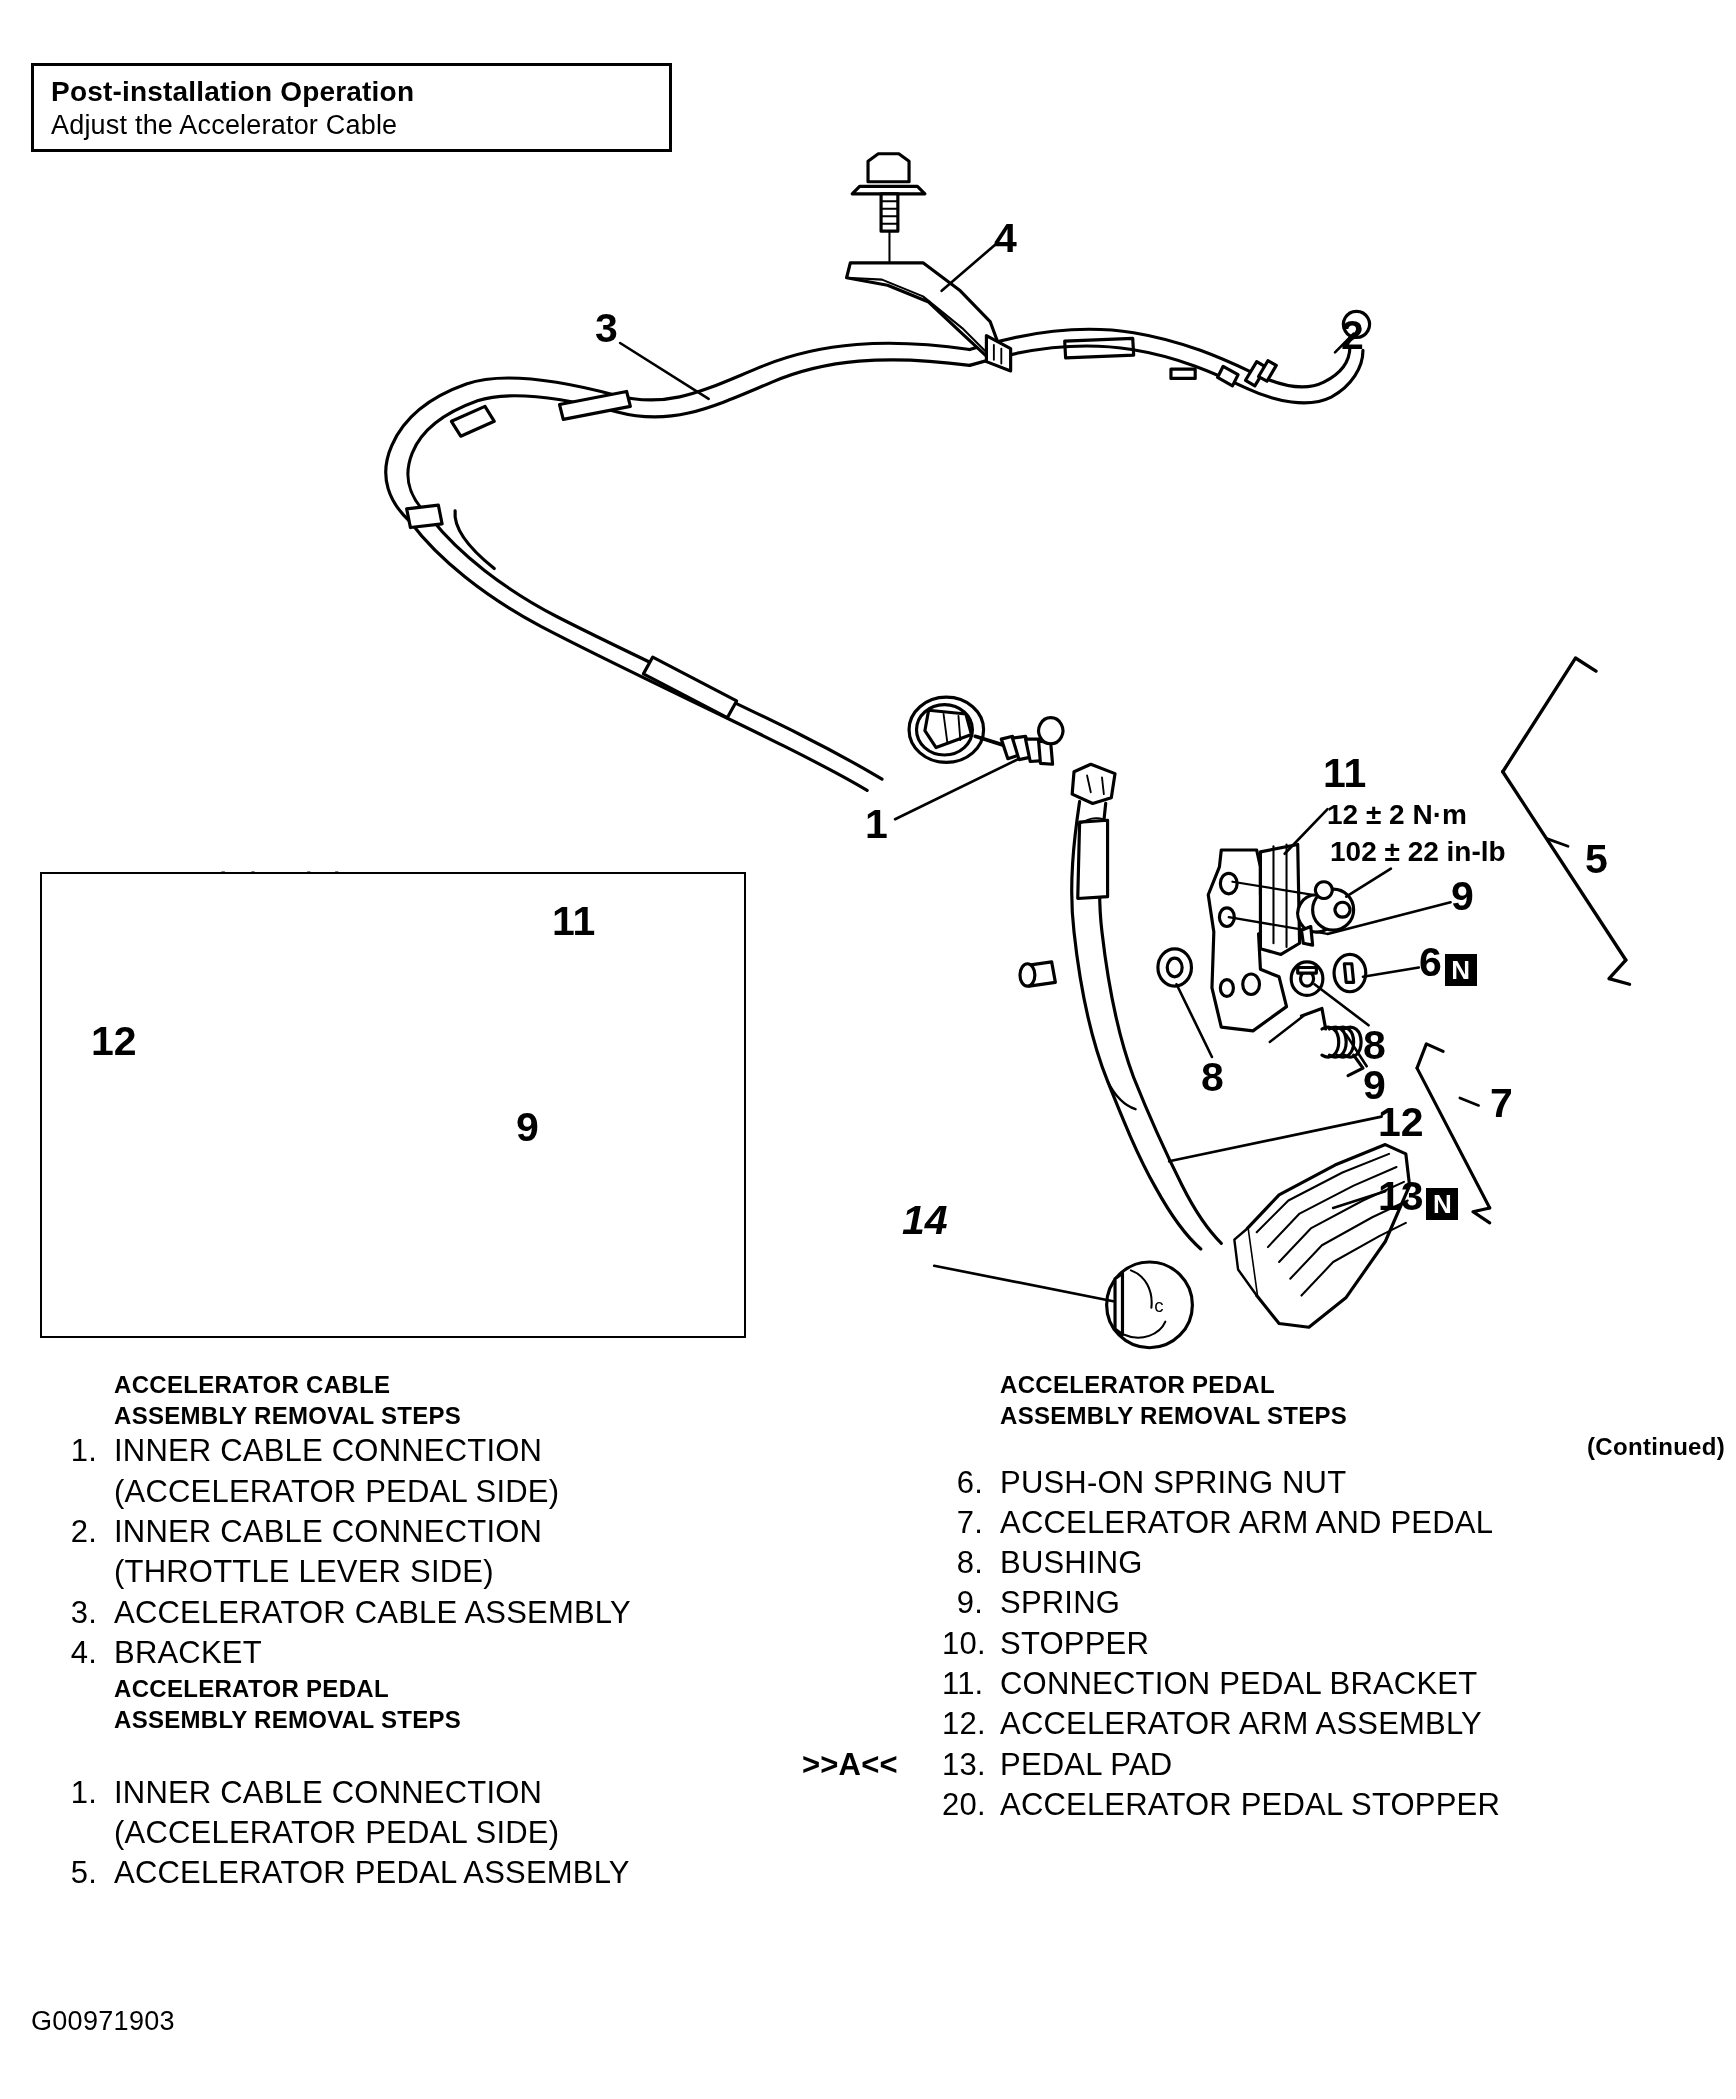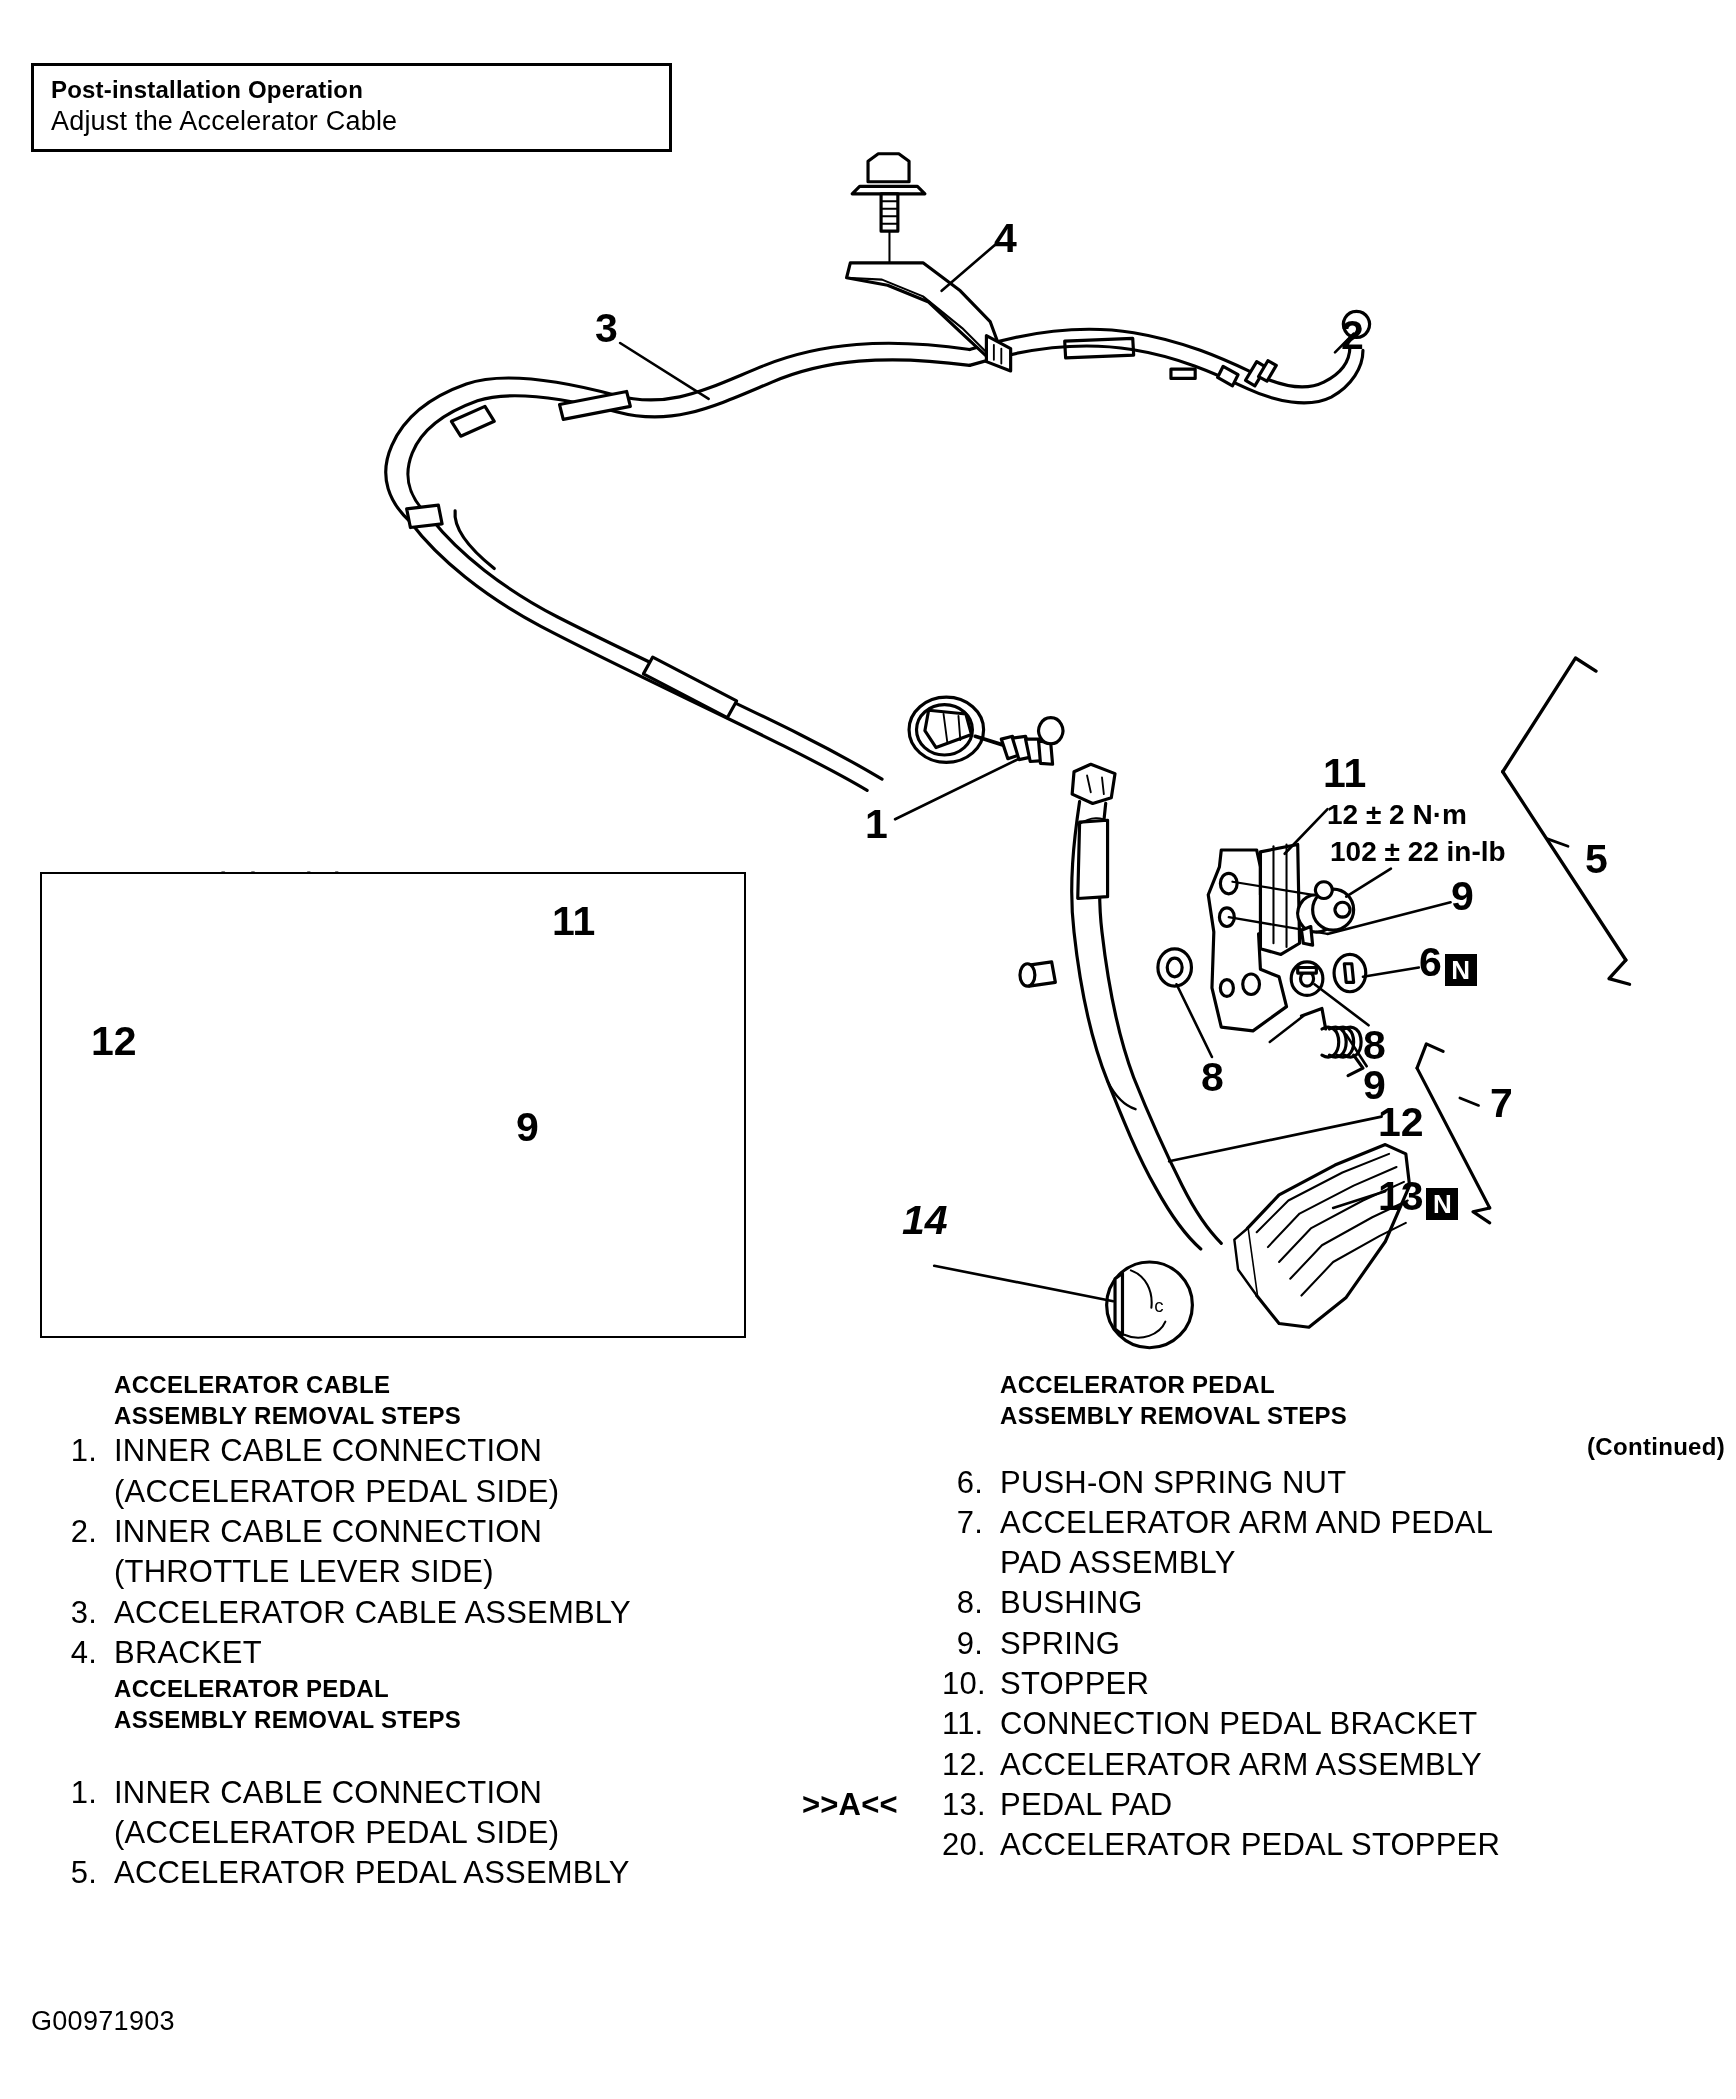--- a/index.html
+++ b/index.html
@@ -24,21 +24,21 @@
     position: absolute;
     left: 31px;
     top: 63px;
     width: 641px;
     height: 89px;
     border: 3.7px solid #000;
     box-sizing: border-box;
     padding: 9.3px 0 0 17px;
   }
   #note-title {
-    font-size: 24px;
+    font-size: 28px;
     font-weight: bold;
     line-height: 1.22;
     letter-spacing: 0.2px;
   }
   #note-sub {
     font-size: 27px;
     font-weight: normal;
     line-height: 1.22;
     letter-spacing: 0.2px;
   }
@@ -509,24 +509,20 @@
     <div class="list-head" style="padding-left:58px;text-align:right;">(Continued)</div>
 
     <div class="list-row">
       <span class="list-num">6.</span>
       <span class="list-txt">PUSH-ON SPRING NUT</span>
     </div>
     <div class="list-row">
       <span class="list-num">7.</span>
       <span class="list-txt">ACCELERATOR ARM AND PEDAL</span>
     </div>
-    <div class="list-row cont-row">
-      <span class="list-num">.</span>
-      <span class="list-txt">PAD ASSEMBLY</span>
-    </div>
     <div class="list-row">
       <span class="list-num">8.</span>
       <span class="list-txt">BUSHING</span>
     </div>
     <div class="list-row">
       <span class="list-num">9.</span>
       <span class="list-txt">SPRING</span>
     </div>
     <div class="list-row">
       <span class="list-num">10.</span>

